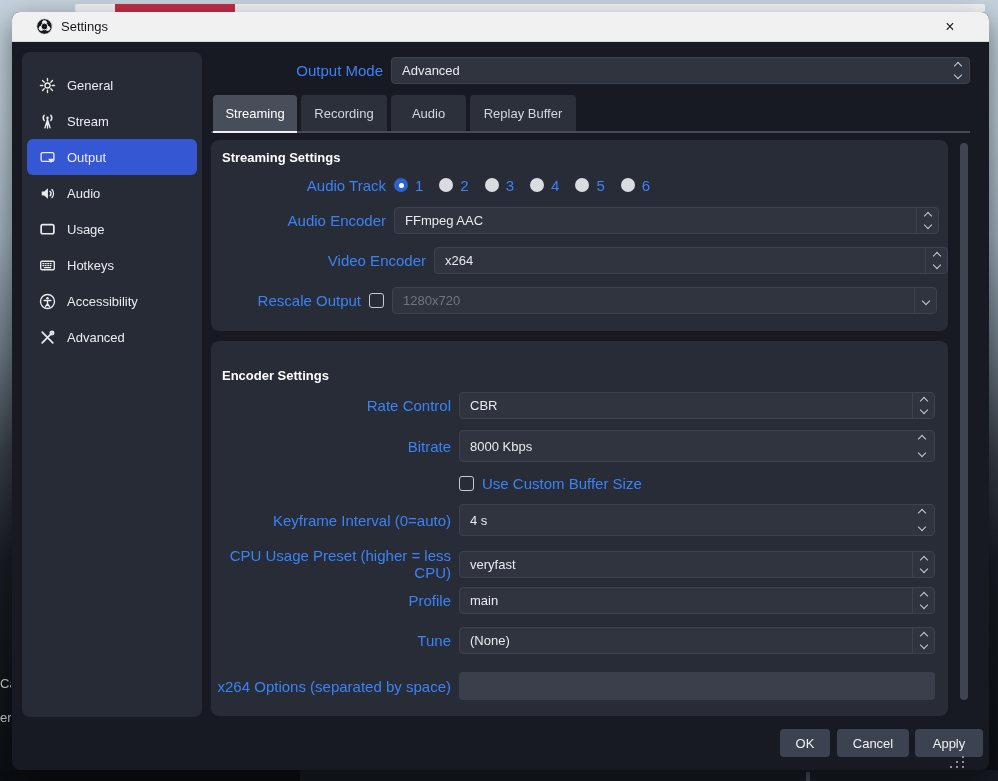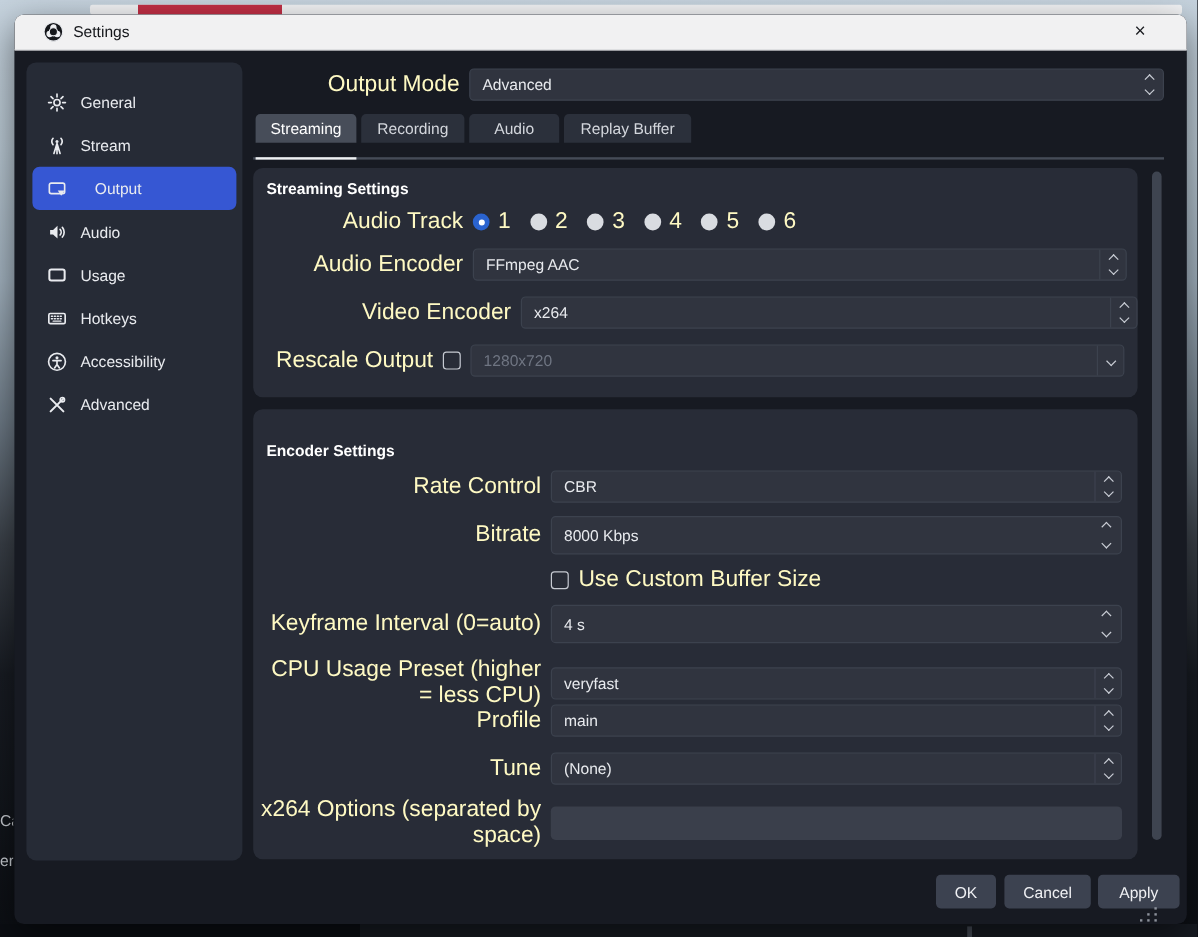--- a/index.html
+++ b/index.html
@@ -22,44 +22,44 @@
   .titlebar { height:30px; background:#f1f1f2; border-bottom:1px solid #d9dadc; display:flex; align-items:center; padding:0 24px; }
   .titlebar .title { font-size:13px; color:#15171b; margin-left:8px; }
   .close-btn { margin-left:auto; width:30px; height:26px; display:flex; align-items:center; justify-content:center;
     font-size:16px; color:#17191d; cursor:default; }
   .win-body { position:relative; width:977px; height:727px; }
 
   
   .sidebar { position:absolute; left:10px; top:10px; width:180px; height:665px; background:#262b36; border-radius:8px; padding-top:15px; }
   .side-item { position:relative; height:36px; margin:0 5px; border-radius:6px; display:flex; align-items:center; padding-left:12px;
     color:#e9ebef; font-size:13px; }
-  .side-item.selected { background:#3657d3;gap:12px; }
+  .side-item.selected { background:#3657d3; }
   .side-item .icn { width:17px; height:17px; margin-right:11px; flex:0 0 auto; display:flex; }
   .icn svg { width:17px; height:17px; stroke:#e9ebef; stroke-width:1.3; fill:none; stroke-linecap:round; stroke-linejoin:round; }
 
   
-  .lbl { color:#fef9c3; font-size:19px; }
+  .lbl { color:#3b82f6; font-size:15px; }
   .om-label { position:absolute; left:180px; top:15px; width:191px; height:27px; line-height:27px; text-align:right; }
   .om-combo { position:absolute; left:379px; top:15px; width:579px; height:27px; }
 
   .combo { position:relative; display:flex; align-items:stretch; background:#30343f; border:1px solid #3c424e; border-radius:4px; }
   .combo-value { flex:1; display:flex; align-items:center; padding-left:10px; color:#e8eaee; font-size:13px; overflow:hidden; white-space:nowrap; }
   .combo-value.dim { color:#6f7582; }
   .combo-spin { width:22px; border-left:1px solid #3c424e; display:flex; flex-direction:column; align-items:center; justify-content:center; gap:3px; }
   .combo-spin.noline { border-left:none; }
   .chev { display:block; width:6px; height:6px; border-right:1.6px solid #c9cdd5; border-bottom:1.6px solid #c9cdd5; }
   .chev.up { transform:rotate(-135deg); }
   .chev.down { transform:rotate(45deg); }
   .spinbox { position:relative; background:#30343f; border:1px solid #3c424e; border-radius:4px; display:flex; align-items:center; }
   .spinbox .combo-value { padding-left:10px; }
   .spin-arrows { position:absolute; right:9px; top:5px; bottom:5px; display:flex; flex-direction:column; justify-content:space-between; align-items:center; }
 
   
   .tabs { position:absolute; left:201px; top:53px; height:36px; display:flex; gap:4px; }
-  .tab { height:24px; display:flex; align-items:center; justify-content:center; background:#2b303b; color:#d3d6dc; font-size:13px;
+  .tab { height:36px; display:flex; align-items:center; justify-content:center; background:#2b303b; color:#d3d6dc; font-size:13px;
     border-radius:4px 4px 0 0; }
   .tab.active { background:#474d59; color:#ffffff; }
   .tabs-line { position:absolute; left:199px; top:89px; width:759px; height:2px; background:#454b57; }
   .tab-underline { position:absolute; left:201px; top:89px; width:84px; height:2px; background:#eef0f2; z-index:2; }
 
   
   .panel { position:absolute; left:199px; width:737px; background:#282c37; border-radius:8px; }
   .panel-head { position:absolute; left:11px; color:#ffffff; font-size:13px; font-weight:bold; }
   .frow { position:absolute; left:0; right:0; display:flex; align-items:center; }
   .frow .rlabel { text-align:right; flex:0 0 auto; }

